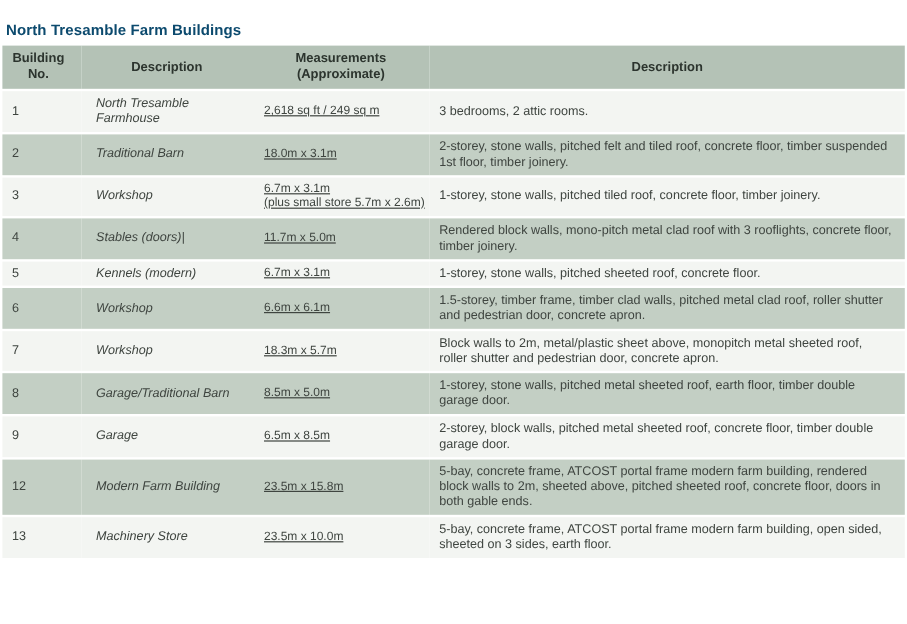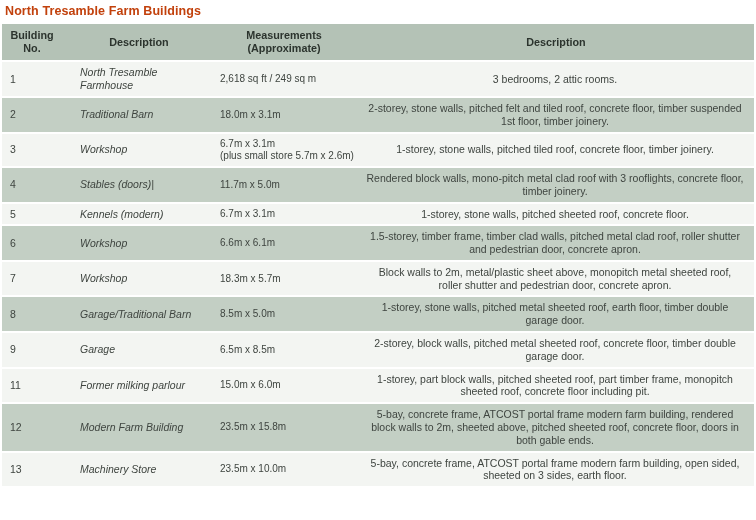--- a/index.html
+++ b/index.html
@@ -6,22 +6,22 @@
     margin: 0; padding: 0;
     width: 756px; height: 520px;
     overflow: hidden;
     background: #ffffff;
     font-family: "Liberation Sans", sans-serif;
   }
   .page { padding: 2px 2px 0 2px; }
   .title {
     font-size: 12.5px;
     font-weight: bold;
-    color: #c2410c;
-    margin: 2px 0 4px 3px;
+    color: #0c4a6e;
+    margin: 16px 0 4px 3px;
     letter-spacing: 0.1px;
   }
   table.farm-table {
     border-collapse: separate;
     border-spacing: 0 2px;
     width: 752px;
     table-layout: fixed;
   }
   th, td {
     font-size: 10.5px;
@@ -43,22 +43,23 @@
   thead th.col-no { text-align: center; padding-left: 0; }
   tr.light td { background: #f3f5f2; }
   tr.green td { background: #c3cfc4; }
   td.cell-no { padding-left: 8px; }
   td.cell-desc { padding-left: 12px; font-style: italic; }
   td.cell-measure {
     white-space: pre;
     font-size: 10px;
     padding-left: 10px;
     padding-right: 2px;
+    text-decoration: underline;
   }
-  td.cell-description { padding-left: 8px; padding-right: 10px; text-align: center; }
+  td.cell-description { padding-left: 8px; padding-right: 10px; }
 </style>
 </head>
 <body>
 
 <div class="page">
   <h1 class="title">North Tresamble Farm Buildings</h1>
   <table class="farm-table">
     <colgroup>
       <col style="width:66px">
       <col style="width:142px">
@@ -123,26 +124,20 @@
           <td class="cell-desc">Garage/Traditional Barn</td>
           <td class="cell-measure">8.5m x 5.0m</td>
           <td class="cell-description">1-storey, stone walls, pitched metal sheeted roof, earth floor, timber double garage door.</td>
         </tr>
         <tr class="light">
           <td class="cell-no">9</td>
           <td class="cell-desc">Garage</td>
           <td class="cell-measure">6.5m x 8.5m</td>
           <td class="cell-description">2-storey, block walls, pitched metal sheeted roof, concrete floor, timber double garage door.</td>
         </tr>
-        <tr class="light">
-          <td class="cell-no">11</td>
-          <td class="cell-desc">Former milking parlour</td>
-          <td class="cell-measure">15.0m x 6.0m</td>
-          <td class="cell-description">1-storey, part block walls, pitched sheeted roof, part timber frame, monopitch sheeted roof, concrete floor including pit.</td>
-        </tr>
         <tr class="green">
           <td class="cell-no">12</td>
           <td class="cell-desc">Modern Farm Building</td>
           <td class="cell-measure">23.5m x 15.8m</td>
           <td class="cell-description">5-bay, concrete frame, ATCOST portal frame modern farm building, rendered block walls to 2m, sheeted above, pitched sheeted roof, concrete floor, doors in both gable ends.</td>
         </tr>
         <tr class="light">
           <td class="cell-no">13</td>
           <td class="cell-desc">Machinery Store</td>
           <td class="cell-measure">23.5m x 10.0m</td>

